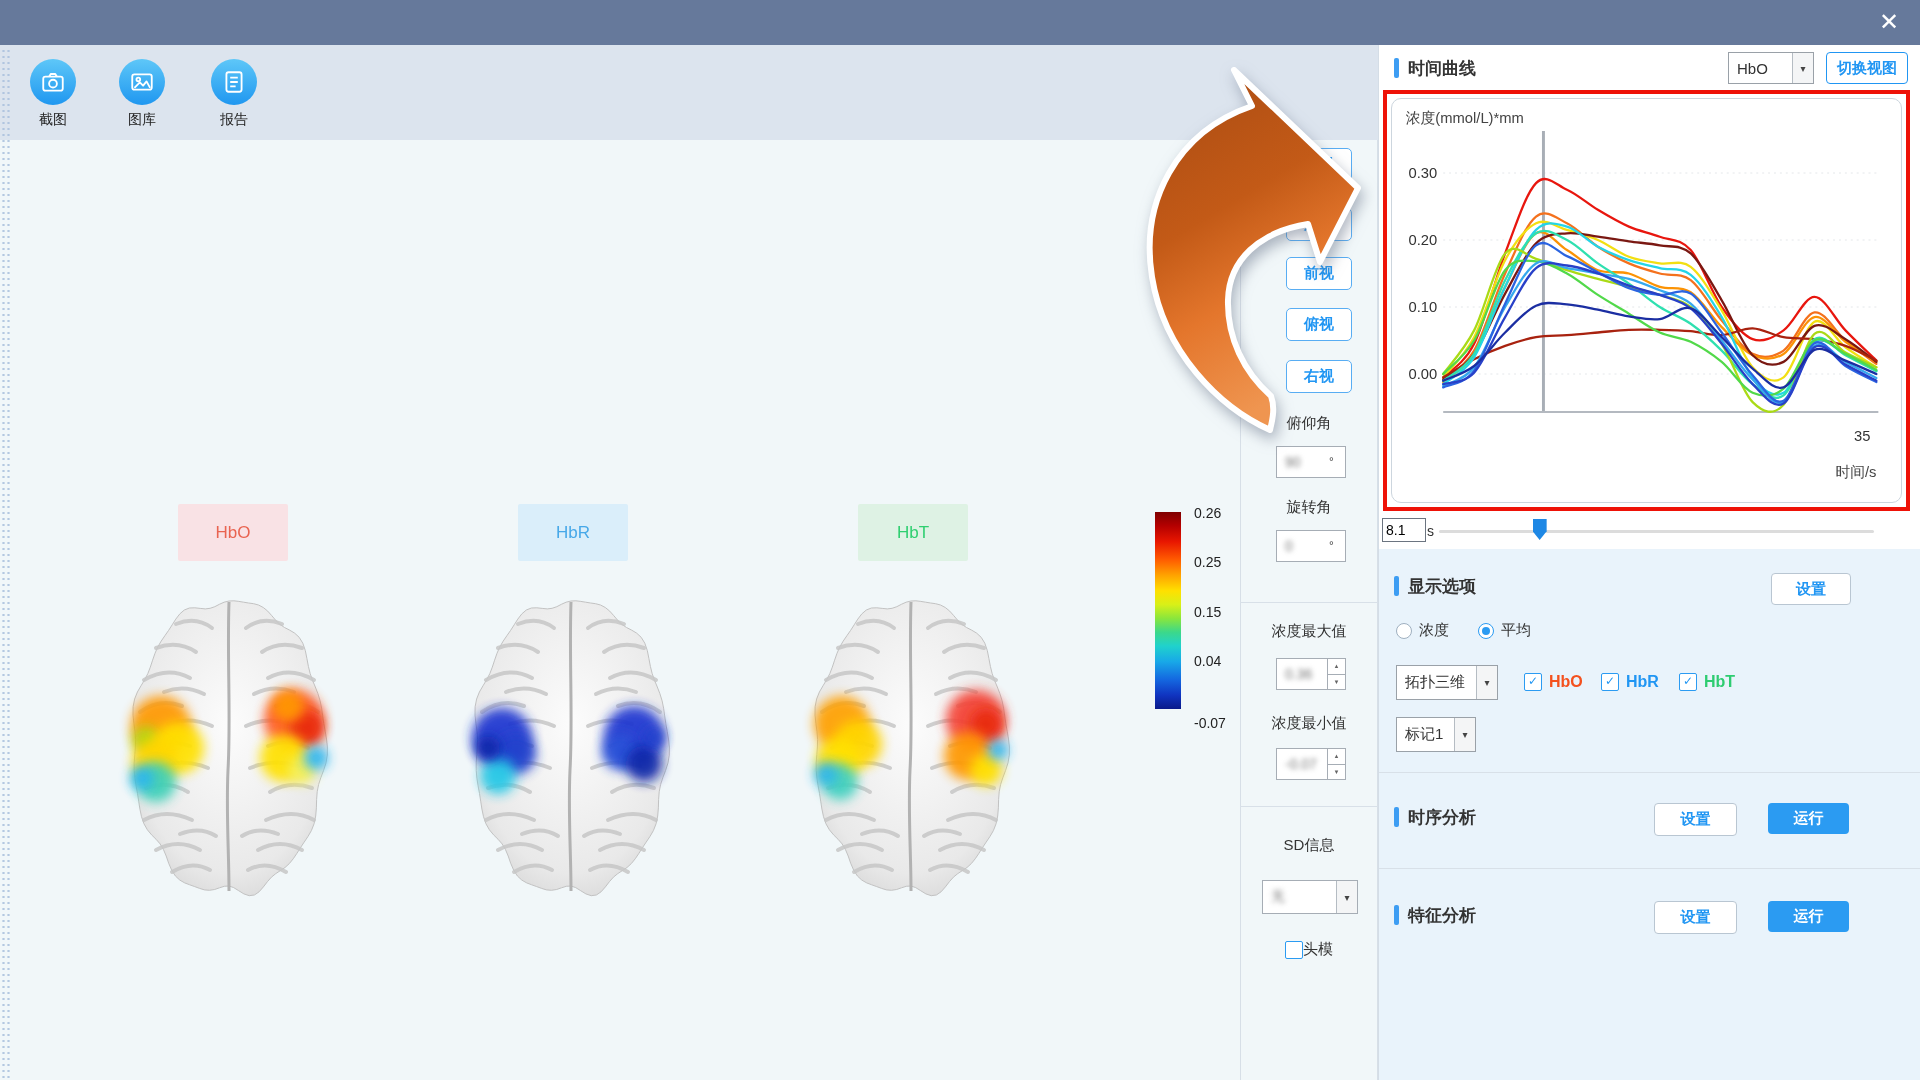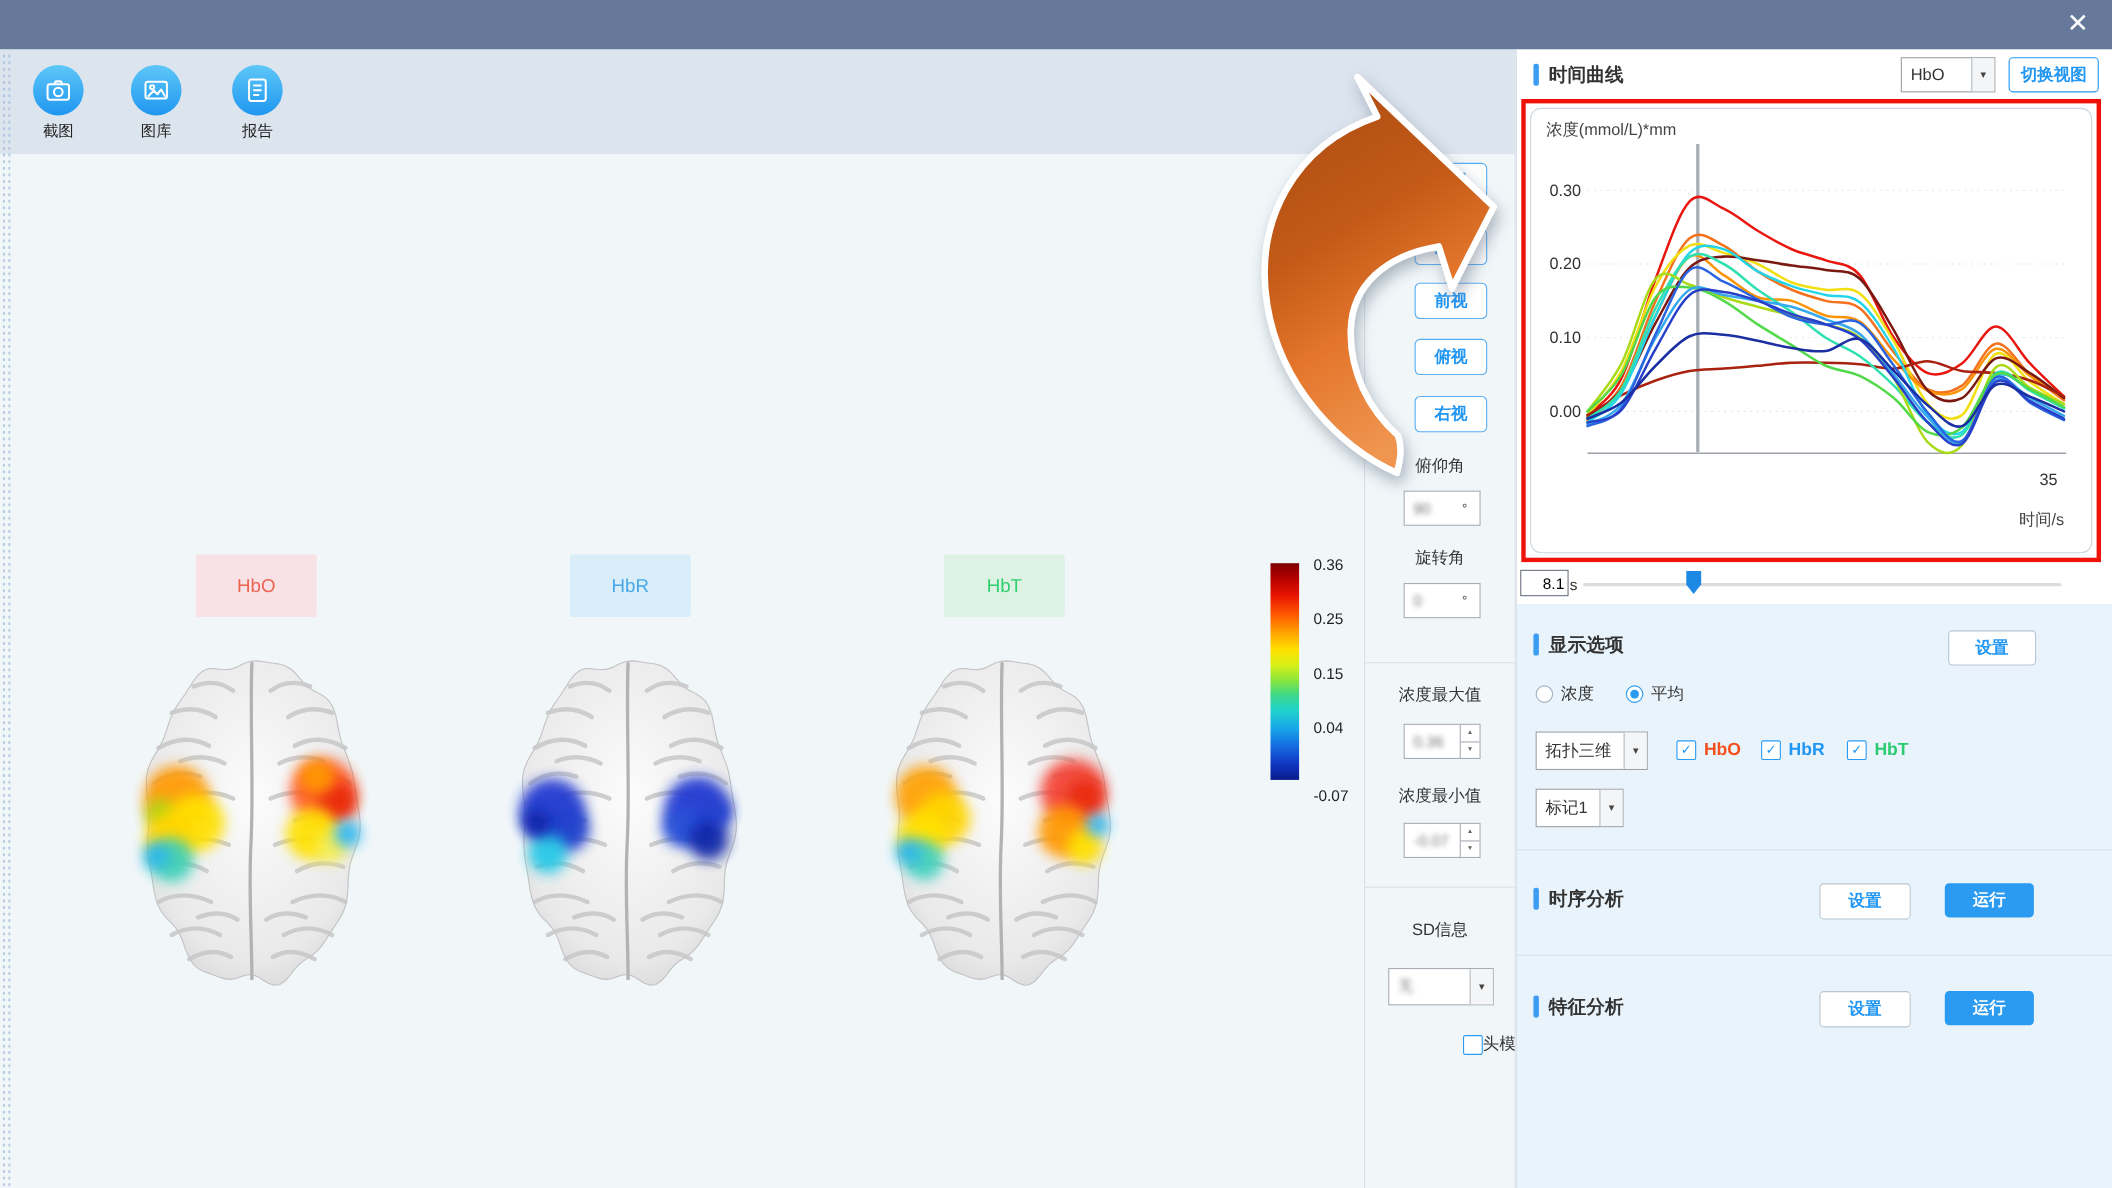--- a/index.html
+++ b/index.html
@@ -43,41 +43,41 @@
   .spin .deg{width:16px;font-size:12px;color:#444;}
   .updown{position:absolute;right:0;top:0;bottom:0;width:17px;border-left:1px solid #a6adb5;
        display:flex;flex-direction:column;}
   .updown div{flex:1;font-size:6px;color:#666;display:flex;align-items:center;justify-content:center;cursor:pointer;}
   .updown div:first-child{border-bottom:1px solid #a6adb5;}
   .hdiv-mid{position:absolute;left:0;width:138px;height:1px;background:#d8e0e8;}
   .sdsel{position:absolute;left:22px;width:94px;height:32px;background:#fff;border:1px solid #a6adb5;display:flex;}
   .sdsel .val{flex:1;padding-left:8px;font-size:14px;color:#777;filter:blur(2.4px);display:flex;align-items:center;}
   .selarrow{width:20px;border-left:1px solid #b5bcc3;background:#f4f5f6;display:flex;
        align-items:center;justify-content:center;font-size:10px;color:#444;cursor:pointer;}
-  .headmodel{position:absolute;left:0;width:138px;top:800px;display:flex;align-items:center;justify-content:flex-end;gap:0;}
+  .headmodel{position:absolute;left:0;width:138px;top:800px;display:flex;align-items:center;justify-content:center;gap:0;}
   .cbox{width:16px;height:16px;border:1px solid #2b9bf2;background:#fff;border-radius:2px;
        font-size:12px;line-height:15px;text-align:center;color:#2196f3;font-weight:bold;cursor:pointer;}
   
   .rpanel{position:absolute;left:1378px;top:45px;width:542px;height:1035px;background:#fff;
        border-left:1px solid #d4dde6;}
   .sec-tick{position:absolute;width:5px;height:20px;border-radius:2px;background:#3d9df3;}
   .sec-title{position:absolute;font-size:17px;color:#333;font-weight:bold;}
   .select{position:absolute;background:#fff;border:1px solid #9aa1a8;display:flex;align-items:center;}
   .select .val{flex:1;padding-left:8px;font-size:15px;color:#333;}
   .btn-line{position:absolute;background:#fff;border:1px solid #2196f3;border-radius:4px;
        color:#2196f3;font-size:15px;font-weight:bold;display:flex;align-items:center;justify-content:center;cursor:pointer;}
   .btn-line.gray{border-color:#b9c6d2;}
   .btn-solid{position:absolute;background:#2b9bf2;border-radius:4px;color:#fff;font-size:15px;
        font-weight:bold;display:flex;align-items:center;justify-content:center;cursor:pointer;}
   .chart-frame{position:absolute;left:4px;top:45px;width:527px;height:421px;background:#fff;
        border:4px solid #ee1208;box-sizing:border-box;}
   .chart-card{position:absolute;left:4px;top:4px;right:4px;bottom:4px;border:1px solid #cdd6de;border-radius:10px;}
   .chart-card svg{position:absolute;left:0;top:0;width:100%;height:100%;}
   .slider-row{position:absolute;left:0;top:470px;width:542px;height:34px;background:#fff;}
-  .time-input{position:absolute;left:3px;top:2px;width:36px;height:24px;border:1px solid #6b7publ0;text-align:right;}
+  .time-input{position:absolute;left:3px;top:2px;width:36px;height:24px;border:1px solid #6b7publ0;}
   .track{position:absolute;left:60px;top:15px;width:435px;height:3px;background:#dcdcdc;border-radius:2px;}
   .handle{position:absolute;top:4px;width:14px;height:21px;background:#1e88e5;cursor:pointer;
        clip-path:polygon(0 0,100% 0,100% 58%,50% 100%,0 58%);}
   .blue-zone{position:absolute;left:0;top:504px;width:542px;bottom:0;background:#e9f3fb;}
   .hdiv{position:absolute;left:0;width:542px;height:1px;background:#d8e0e8;}
   .radio{display:flex;align-items:center;gap:7px;position:absolute;font-size:15px;color:#333;cursor:pointer;}
   .rdot{width:16px;height:16px;border-radius:50%;border:1px solid #9fb0c0;background:#fff;box-sizing:border-box;}
   .rdot.sel{border:1px solid #2b9bf2;display:flex;align-items:center;justify-content:center;}
   .rdot.sel::after{content:"";width:8px;height:8px;border-radius:50%;background:#2b9bf2;}
   .chk{position:absolute;display:flex;align-items:center;gap:7px;font-size:16px;font-weight:bold;cursor:pointer;}
@@ -289,21 +289,21 @@
           <circle cx="28" cy="186" r="12" fill="#29b6f0" opacity="0.92" filter="url(#bl2)"></circle>
           <circle cx="178" cy="132" r="30" fill="#f44336" opacity="0.92" filter="url(#bl2)"></circle>
           <circle cx="188" cy="136" r="16" fill="#e82c10" opacity="0.92" filter="url(#bl2)"></circle>
           <circle cx="170" cy="168" r="24" fill="#ff9800" opacity="0.92" filter="url(#bl2)"></circle>
           <circle cx="188" cy="182" r="16" fill="#ffe100" opacity="0.92" filter="url(#bl2)"></circle>
           <circle cx="200" cy="162" r="10" fill="#29b6f0" opacity="0.92" filter="url(#bl2)"></circle>
         </svg>
       </div>
     <div class="cbar" style="left:1155px;top:372px"></div>
     <div id="cbar-ticks">
-        <div class="cbar-tick" style="top: 365px;">0.36</div>
+        <div class="cbar-tick" style="top: 365px;">0.26</div>
         <div class="cbar-tick" style="top: 414.3px;">0.25</div>
         <div class="cbar-tick" style="top: 463.6px;">0.15</div>
         <div class="cbar-tick" style="top: 512.9px;">0.04</div>
         <div class="cbar-tick" style="top: 575px;">-0.07</div>
       </div>
   </div>
   <div class="edge-dots"></div>
   <div class="vline" style="left:1240px"></div>
   <div class="vline" style="left:1377px"></div>
 

